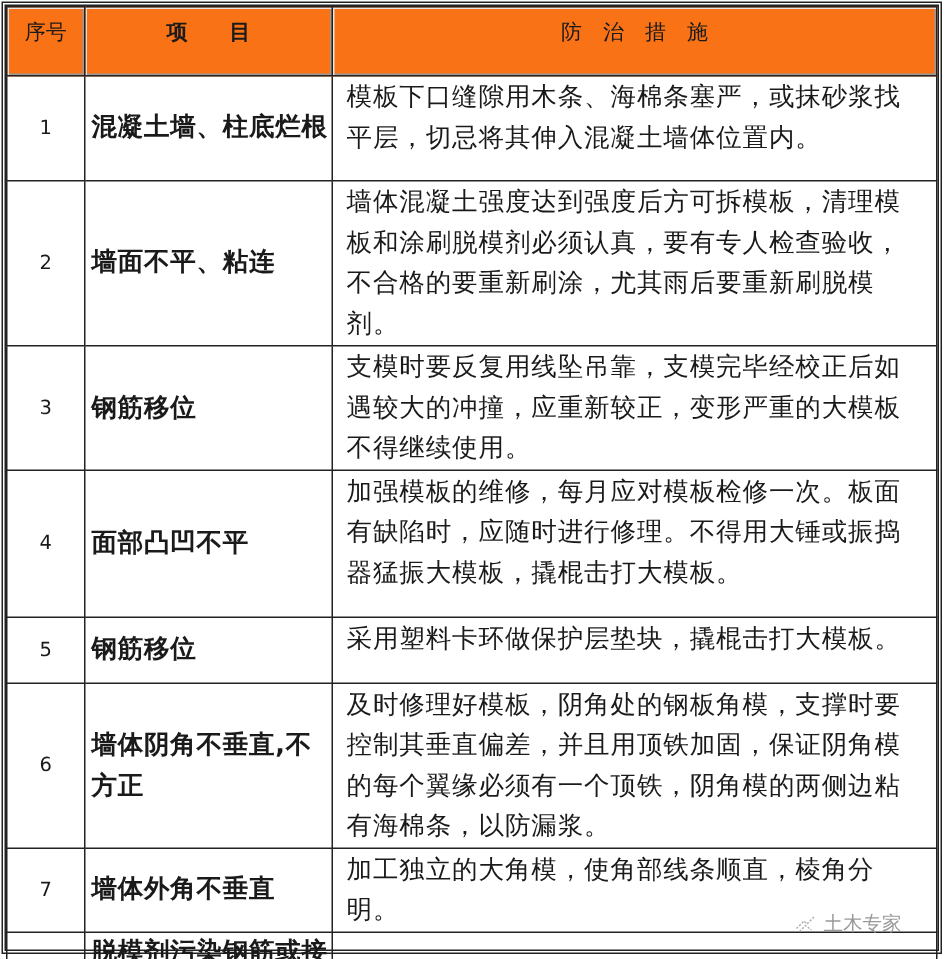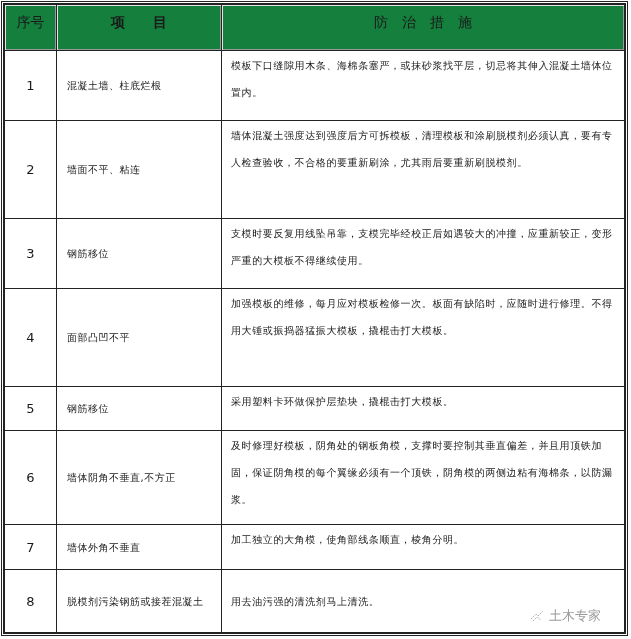--- a/index.html
+++ b/index.html
@@ -5,32 +5,32 @@
   html, body { margin: 0; padding: 0; background: #ffffff; }
   body { width: 631px; height: 639px; overflow: hidden; font-family: "DejaVu Sans", sans-serif; color: #1a1a1a; }
   .frame {
     position: absolute; left: 1px; top: 1px; width: 627px; height: 635px;
     border: 3px double #222; box-sizing: border-box;
   }
   table {
     border-collapse: collapse; width: 100%; height: 100%; table-layout: fixed;
   }
   td, th {
-    border: 1px solid #222; font-size: 10px; line-height: 27px; padding: 0;
+    border: 1px solid #222; font-size: 17px; line-height: 27px; padding: 0;
     vertical-align: top; font-weight: normal;
   }
   thead th {
-    background: #15803d; height: 41px; vertical-align: top; padding-top: 4px;
+    background: #f97316; height: 41px; vertical-align: top; padding-top: 4px;
     text-align: center; letter-spacing: 0; font-size: 14px;
     box-shadow: inset 1px 1px 0 #e4e4e4, inset -1px -1px 0 #9a9a9a;
   }
   .col-no { width: 52px; }
   .col-item { width: 165px; }
   .no { text-align: center; vertical-align: middle; font-family: "DejaVu Sans", sans-serif; font-size: 13px; }
-  .item { padding-left: 10px; vertical-align: middle; letter-spacing: 0.5px; }
+  .item { padding-left: 4px; vertical-align: middle; letter-spacing: 0.5px; font-weight: bold; }
   .measure { padding: 1px 8px 0 9px; letter-spacing: 0.6px; }
   .measure.center { text-align: left; vertical-align: middle; }
   .watermark {
     position: absolute; right: 30px; bottom: 14px; color: #9a9a9a; font-size: 13px;
     display: flex; align-items: center; gap: 4px;
   }
   .wm-icon { width: 16px; height: 12px; }
 </style>
 </head>
 <body>

